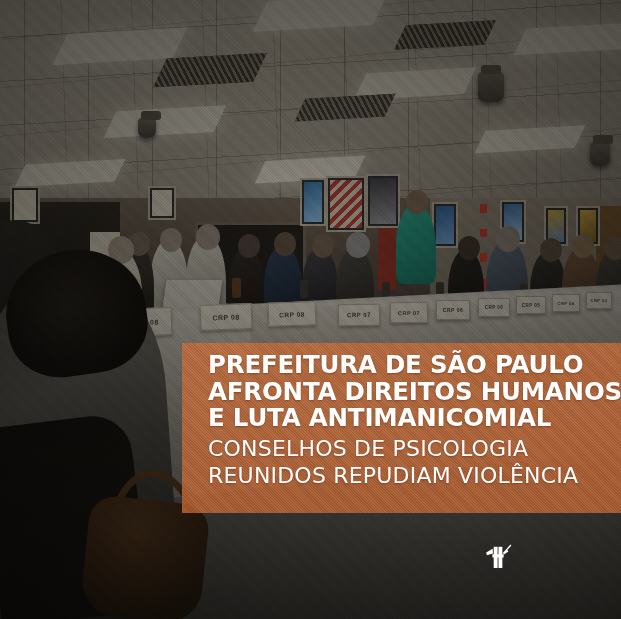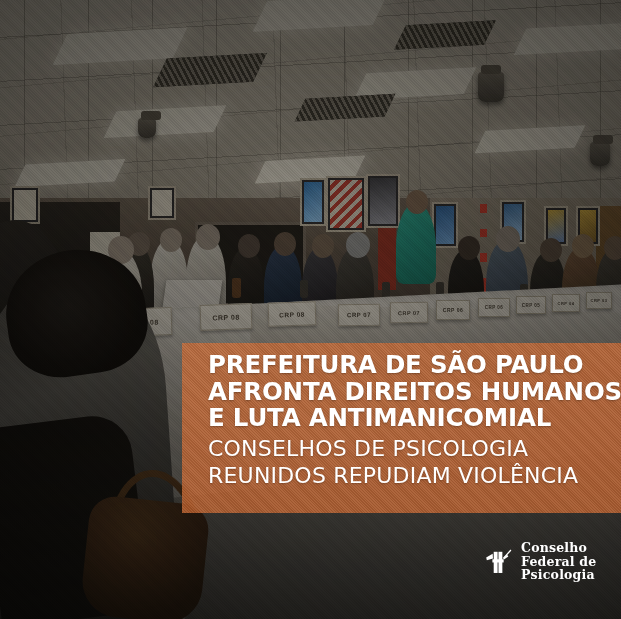--- a/index.html
+++ b/index.html
@@ -412,20 +412,15 @@
 
   <div class="logo">
     <svg class="logo-mark" viewBox="0 0 34 34" aria-hidden="true">
       <rect x="11" y="6" width="4.4" height="24" fill="#ffffff"></rect>
       <rect x="16.4" y="6" width="4.4" height="24" fill="#ffffff"></rect>
       <rect x="9.5" y="14.5" width="12.8" height="3.6" fill="#ffffff"></rect>
       <path d="M9.8 8.2 L2.5 12.4 L3.2 15.6 L10.2 13.6 Z" fill="#ffffff"></path>
       <path d="M22.2 13.2 L30.5 4.0" stroke="#ffffff" stroke-width="1.5" fill="none"></path>
       <path d="M21.6 13.0 L26.0 9.0 L27.6 11.4 L22.6 14.6 Z" fill="#ffffff"></path>
     </svg>
-    <div class="logo-words">
-      <span>Conselho</span>
-      <span>Federal de</span>
-      <span>Psicologia</span>
-    </div>
   </div>
 
 </div>
 
 </body></html>

